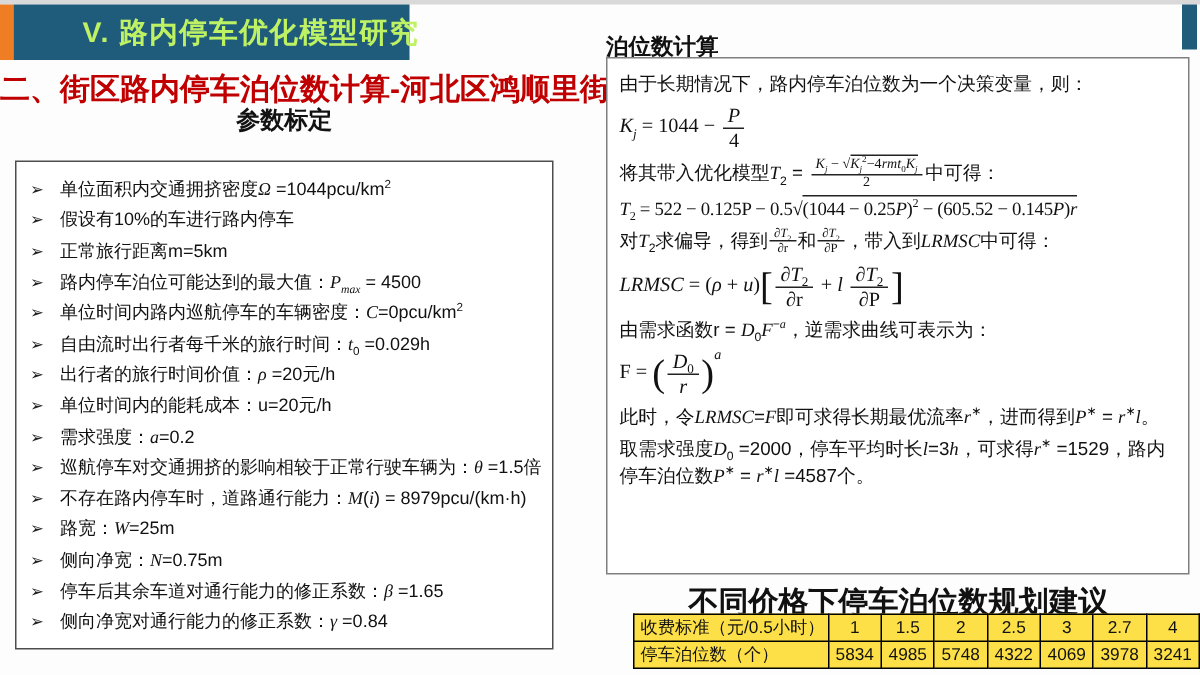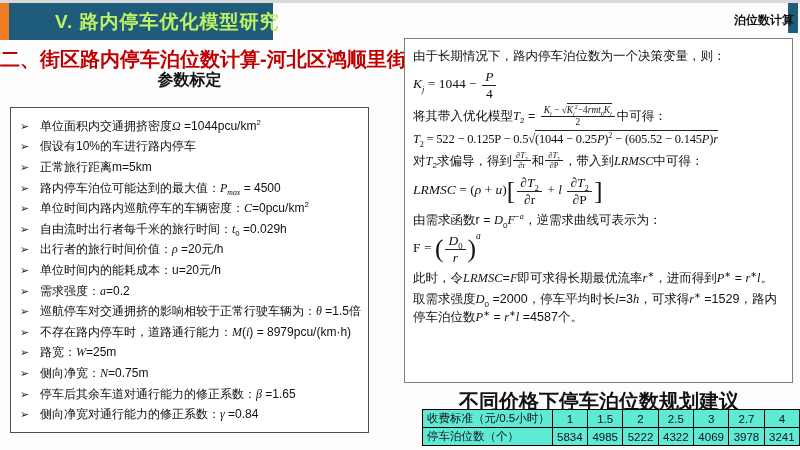--- a/index.html
+++ b/index.html
@@ -31,22 +31,22 @@
     padding:8px 4px 6px 6px;
   }
   .lbox ul{list-style:none;margin:0;padding:0;}
   .lbox li{height:20.6px;display:flex;align-items:center;white-space:nowrap;overflow:hidden;}
   .blt{width:20px;flex:0 0 20px;font-size:11px;color:#222;text-align:left;padding-left:3px;}
   .ptxt{font-size:12px;color:#111;}
   .ptxt i,.rp i{font-family:"Liberation Serif","DejaVu Serif",serif;}
   sup,sub{font-size:0.65em;line-height:0;}
   
   .rtitle{
-    position:absolute;left:404px;top:12px;width:390px;text-align:right;
-    font-weight:bold;font-size:12px;color:#111;
+    position:absolute;left:404px;top:22px;width:390px;text-align:left;
+    font-weight:bold;font-size:15px;color:#111;
   }
   .rbox{
     position:absolute;left:404px;top:38px;width:389px;height:345px;
     border:1.5px solid #7f7f7f;background:#fff;box-sizing:border-box;
     padding:6px 8px 4px 8px;
   }
   .rp{font-size:12.5px;line-height:1.45;margin:2px 0;color:#111;}
   .fml{
     text-align:left;font-family:"Liberation Serif","DejaVu Serif",serif;
     font-size:13.5px;margin:4px 0;color:#111;
@@ -60,21 +60,21 @@
   .sq{white-space:nowrap;}
   .rad{border-top:1px solid #222;padding-top:1px;}
   .big{font-size:1.9em;font-weight:300;vertical-align:middle;line-height:0.85;font-family:"Liberation Serif","DejaVu Serif",serif;}
   .pw{position:relative;top:-0.85em;font-size:0.7em;}
   
   .ttitle{
     position:absolute;left:404px;top:388px;width:390px;text-align:center;
     font-weight:bold;font-size:20px;color:#111;
   }
   .tbl{
-    position:absolute;left:422px;top:409px;border-collapse:collapse;background:#5eead4;
+    position:absolute;left:422px;top:409px;border-collapse:collapse;background:#fde047;
   }
   .tbl td{
     border:1px solid #000;font-size:11.5px;height:17px;padding:0 2px;
     text-align:center;color:#111;
   }
   .tbl td.lab{text-align:left;width:116px;padding-left:4px;white-space:nowrap;}
   .tbl td.val{width:35px;}
 </style>
 </head>
 <body>
@@ -204,21 +204,21 @@
       <td class="val">2</td>
       <td class="val">2.5</td>
       <td class="val">3</td>
       <td class="val">2.7</td>
       <td class="val">4</td>
     </tr>
     <tr>
       <td class="lab">停车泊位数（个）</td>
       <td class="val">5834</td>
       <td class="val">4985</td>
-      <td class="val">5222</td>
+      <td class="val">5748</td>
       <td class="val">4322</td>
       <td class="val">4069</td>
       <td class="val">3978</td>
       <td class="val">3241</td>
     </tr>
   </tbody>
     </table>
 
 </div>
 

